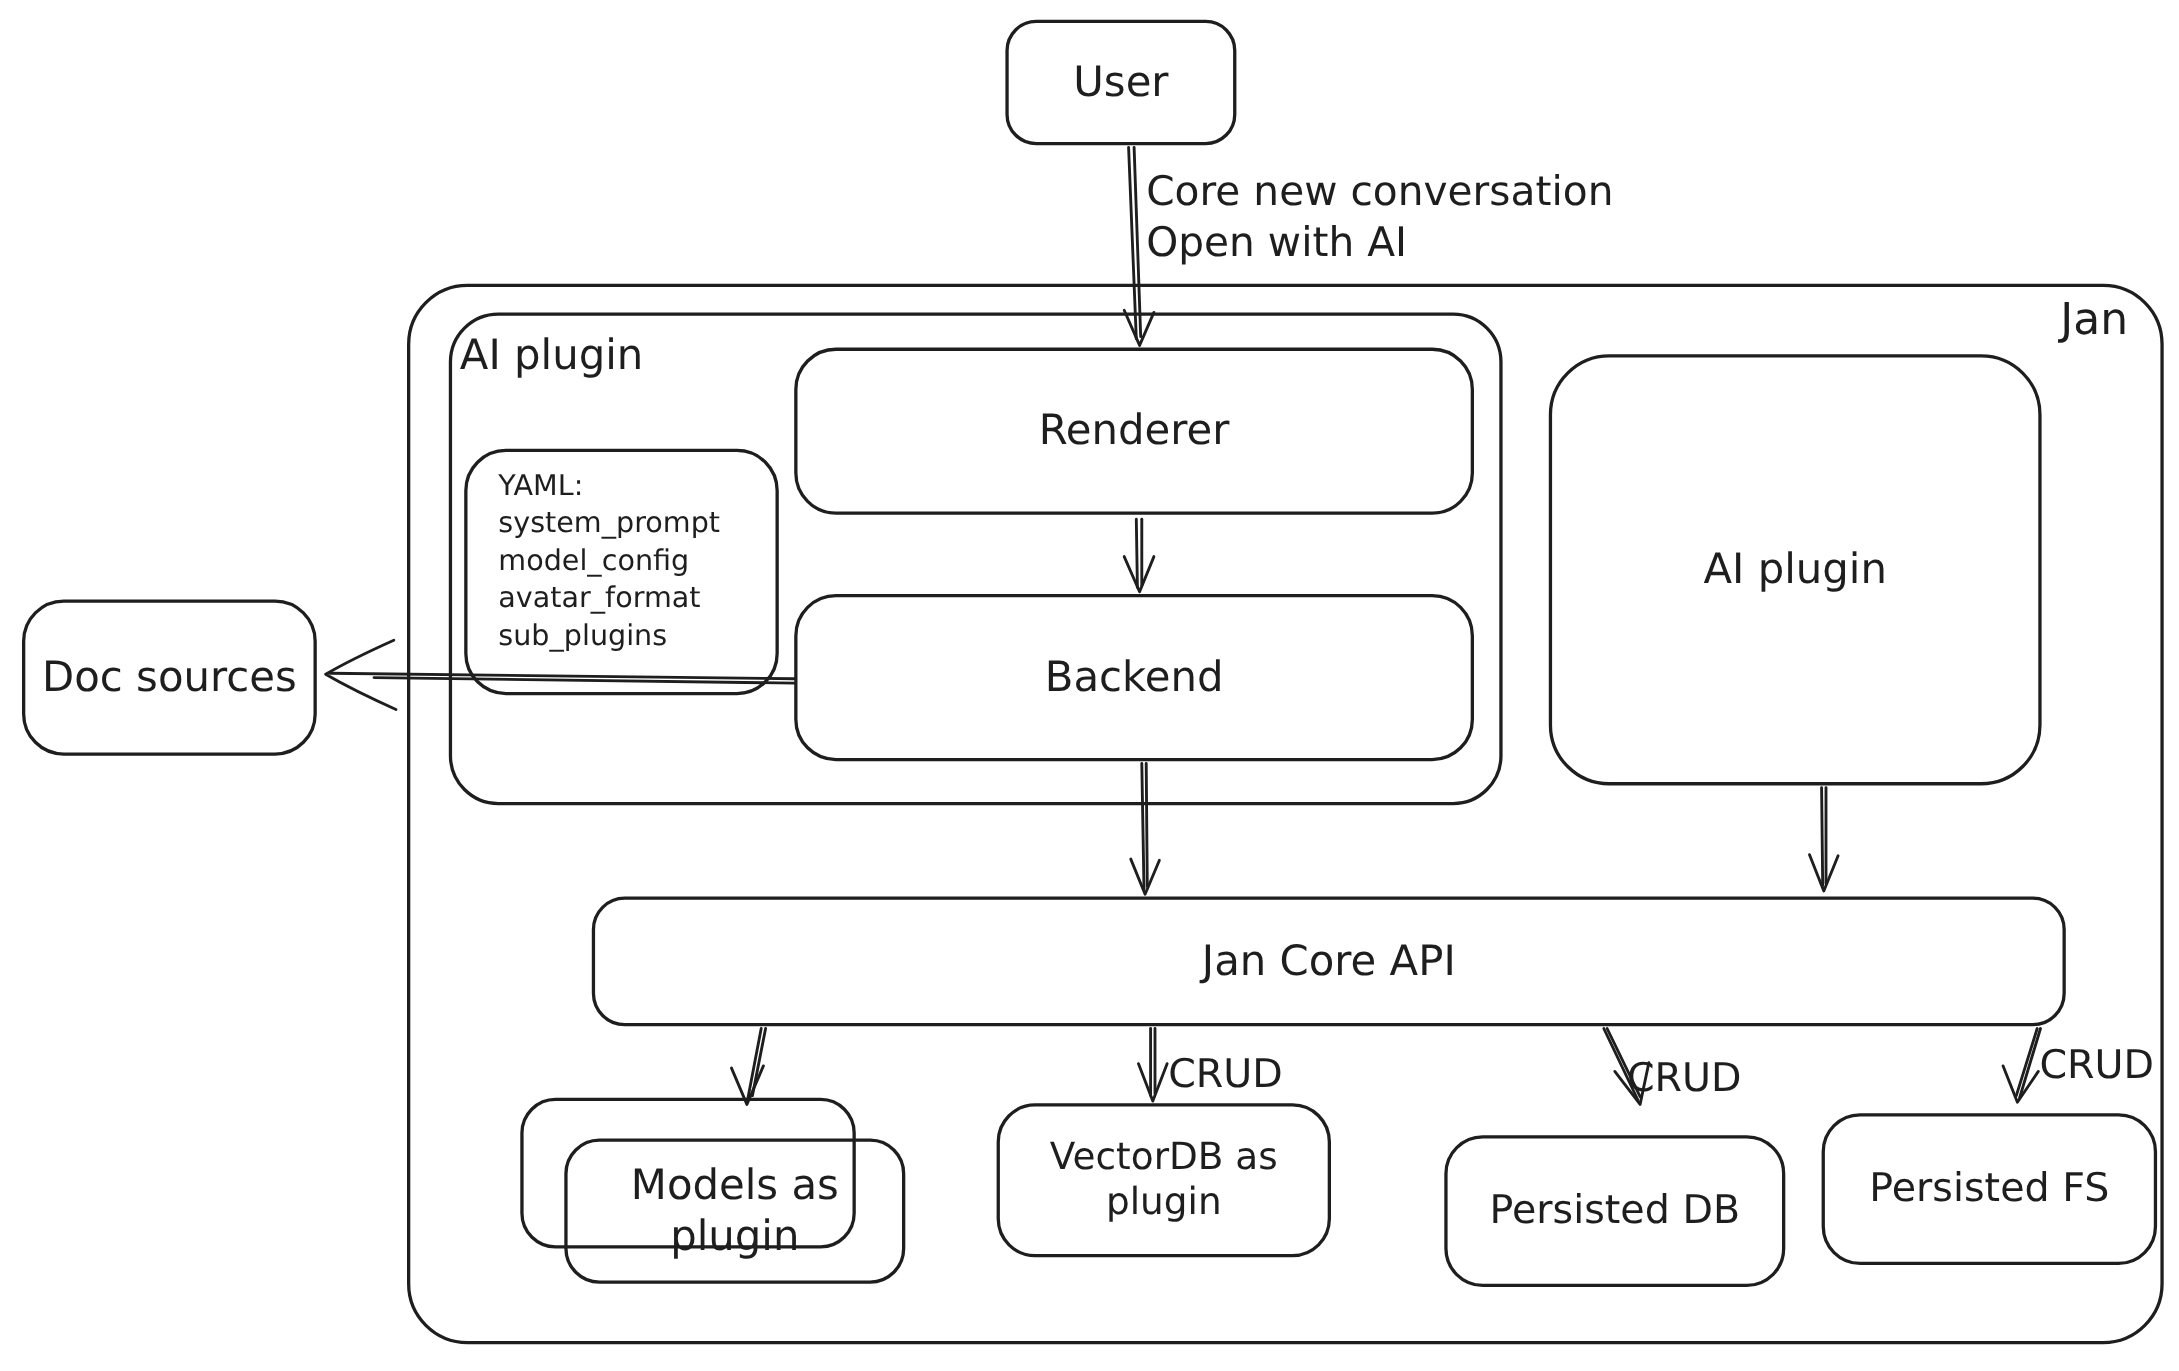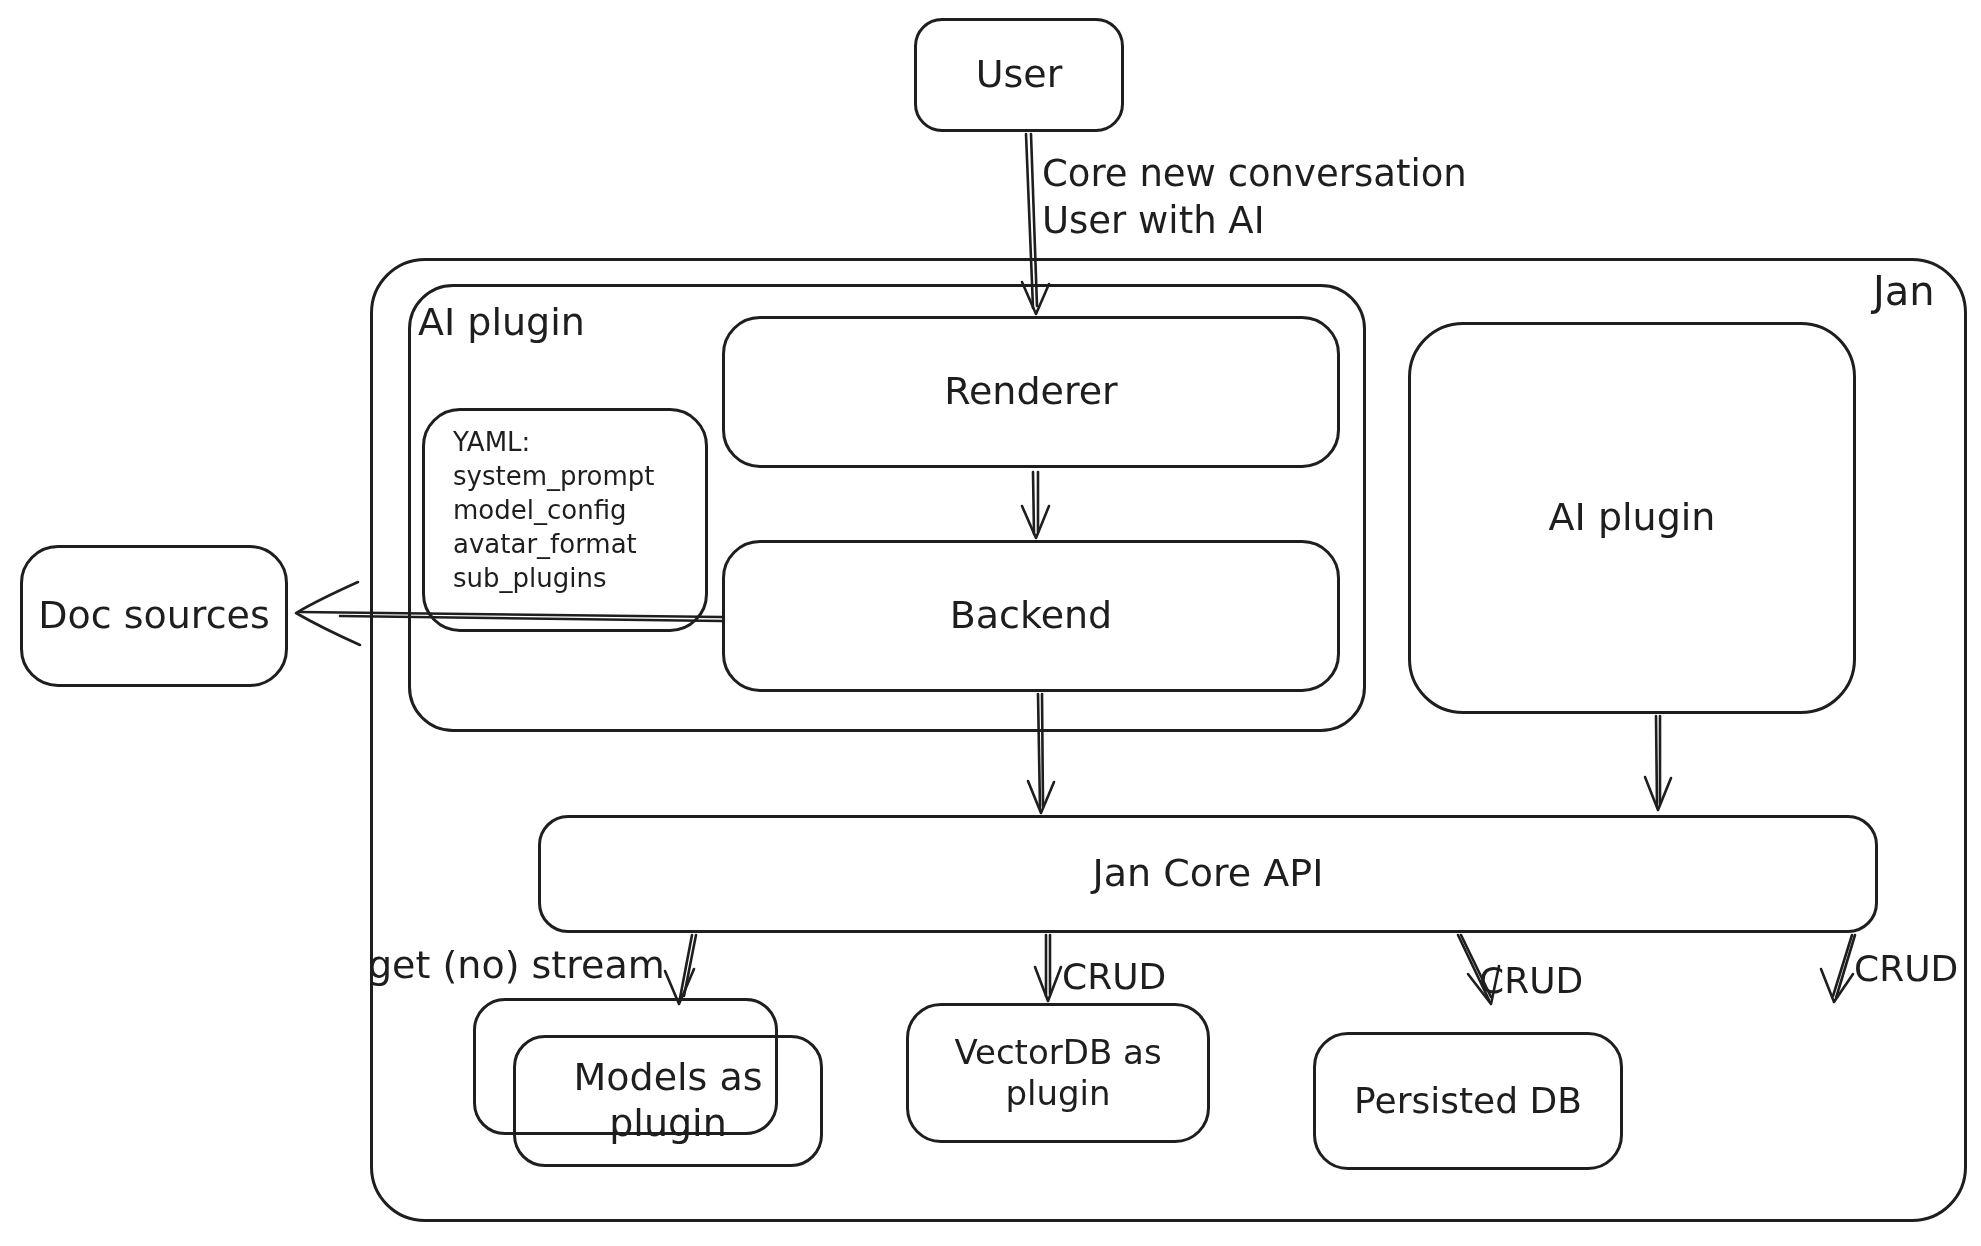--- a/index.html
+++ b/index.html
@@ -123,20 +123,23 @@
     <span class="node-label two-line" style="font-size:34px;">
       <span>VectorDB as</span>
       <span>plugin</span>
     </span>
   </div>
 
   <div class="box" style="left:1313px;top:1008px;width:310px;height:138px;border-radius:35px;margin-top:24px;">
     <span class="node-label" style="font-size:36px;">Persisted DB</span>
   </div>
 
+  <div class="box" style="left:1656px;top:1012px;width:305px;height:138px;border-radius:35px;">
+    <span class="node-label" style="font-size:36px;">Persisted FS</span>
+  </div>
 
   <svg class="arrows" viewBox="0 0 1981 1246">
 
     <g>
       <line x1="1026" y1="134" x2="1033" y2="308"></line>
       <line x1="1031" y1="134" x2="1037" y2="306"></line>
       <polyline points="1022,282 1036,314 1049,284"></polyline>
     </g>
 
     <g>
@@ -183,24 +186,23 @@
 
     <g>
       <line x1="1855" y1="935" x2="1836" y2="998"></line>
       <line x1="1852" y1="935" x2="1833" y2="996"></line>
       <polyline points="1821,969 1834,1002 1853,974"></polyline>
     </g>
   </svg>
 
   <div class="edge-label" style="left:1042px;top:150px;line-height:47px;font-size:37px;">
     <div>Core new conversation</div>
-    <div>User with AI</div>
-  </div>
-
-  <div class="edge-label" style="left:368px;top:943px;font-size:38px;">get (no) stream</div>
+    <div>Open with AI</div>
+  </div>
+
 
   <div class="edge-label" style="left:1062px;top:956px;">CRUD</div>
 
   <div class="edge-label" style="left:1479px;top:960px;">CRUD</div>
 
   <div class="edge-label" style="left:1854px;top:948px;">CRUD</div>
 
 </div>
 
 </body></html>

